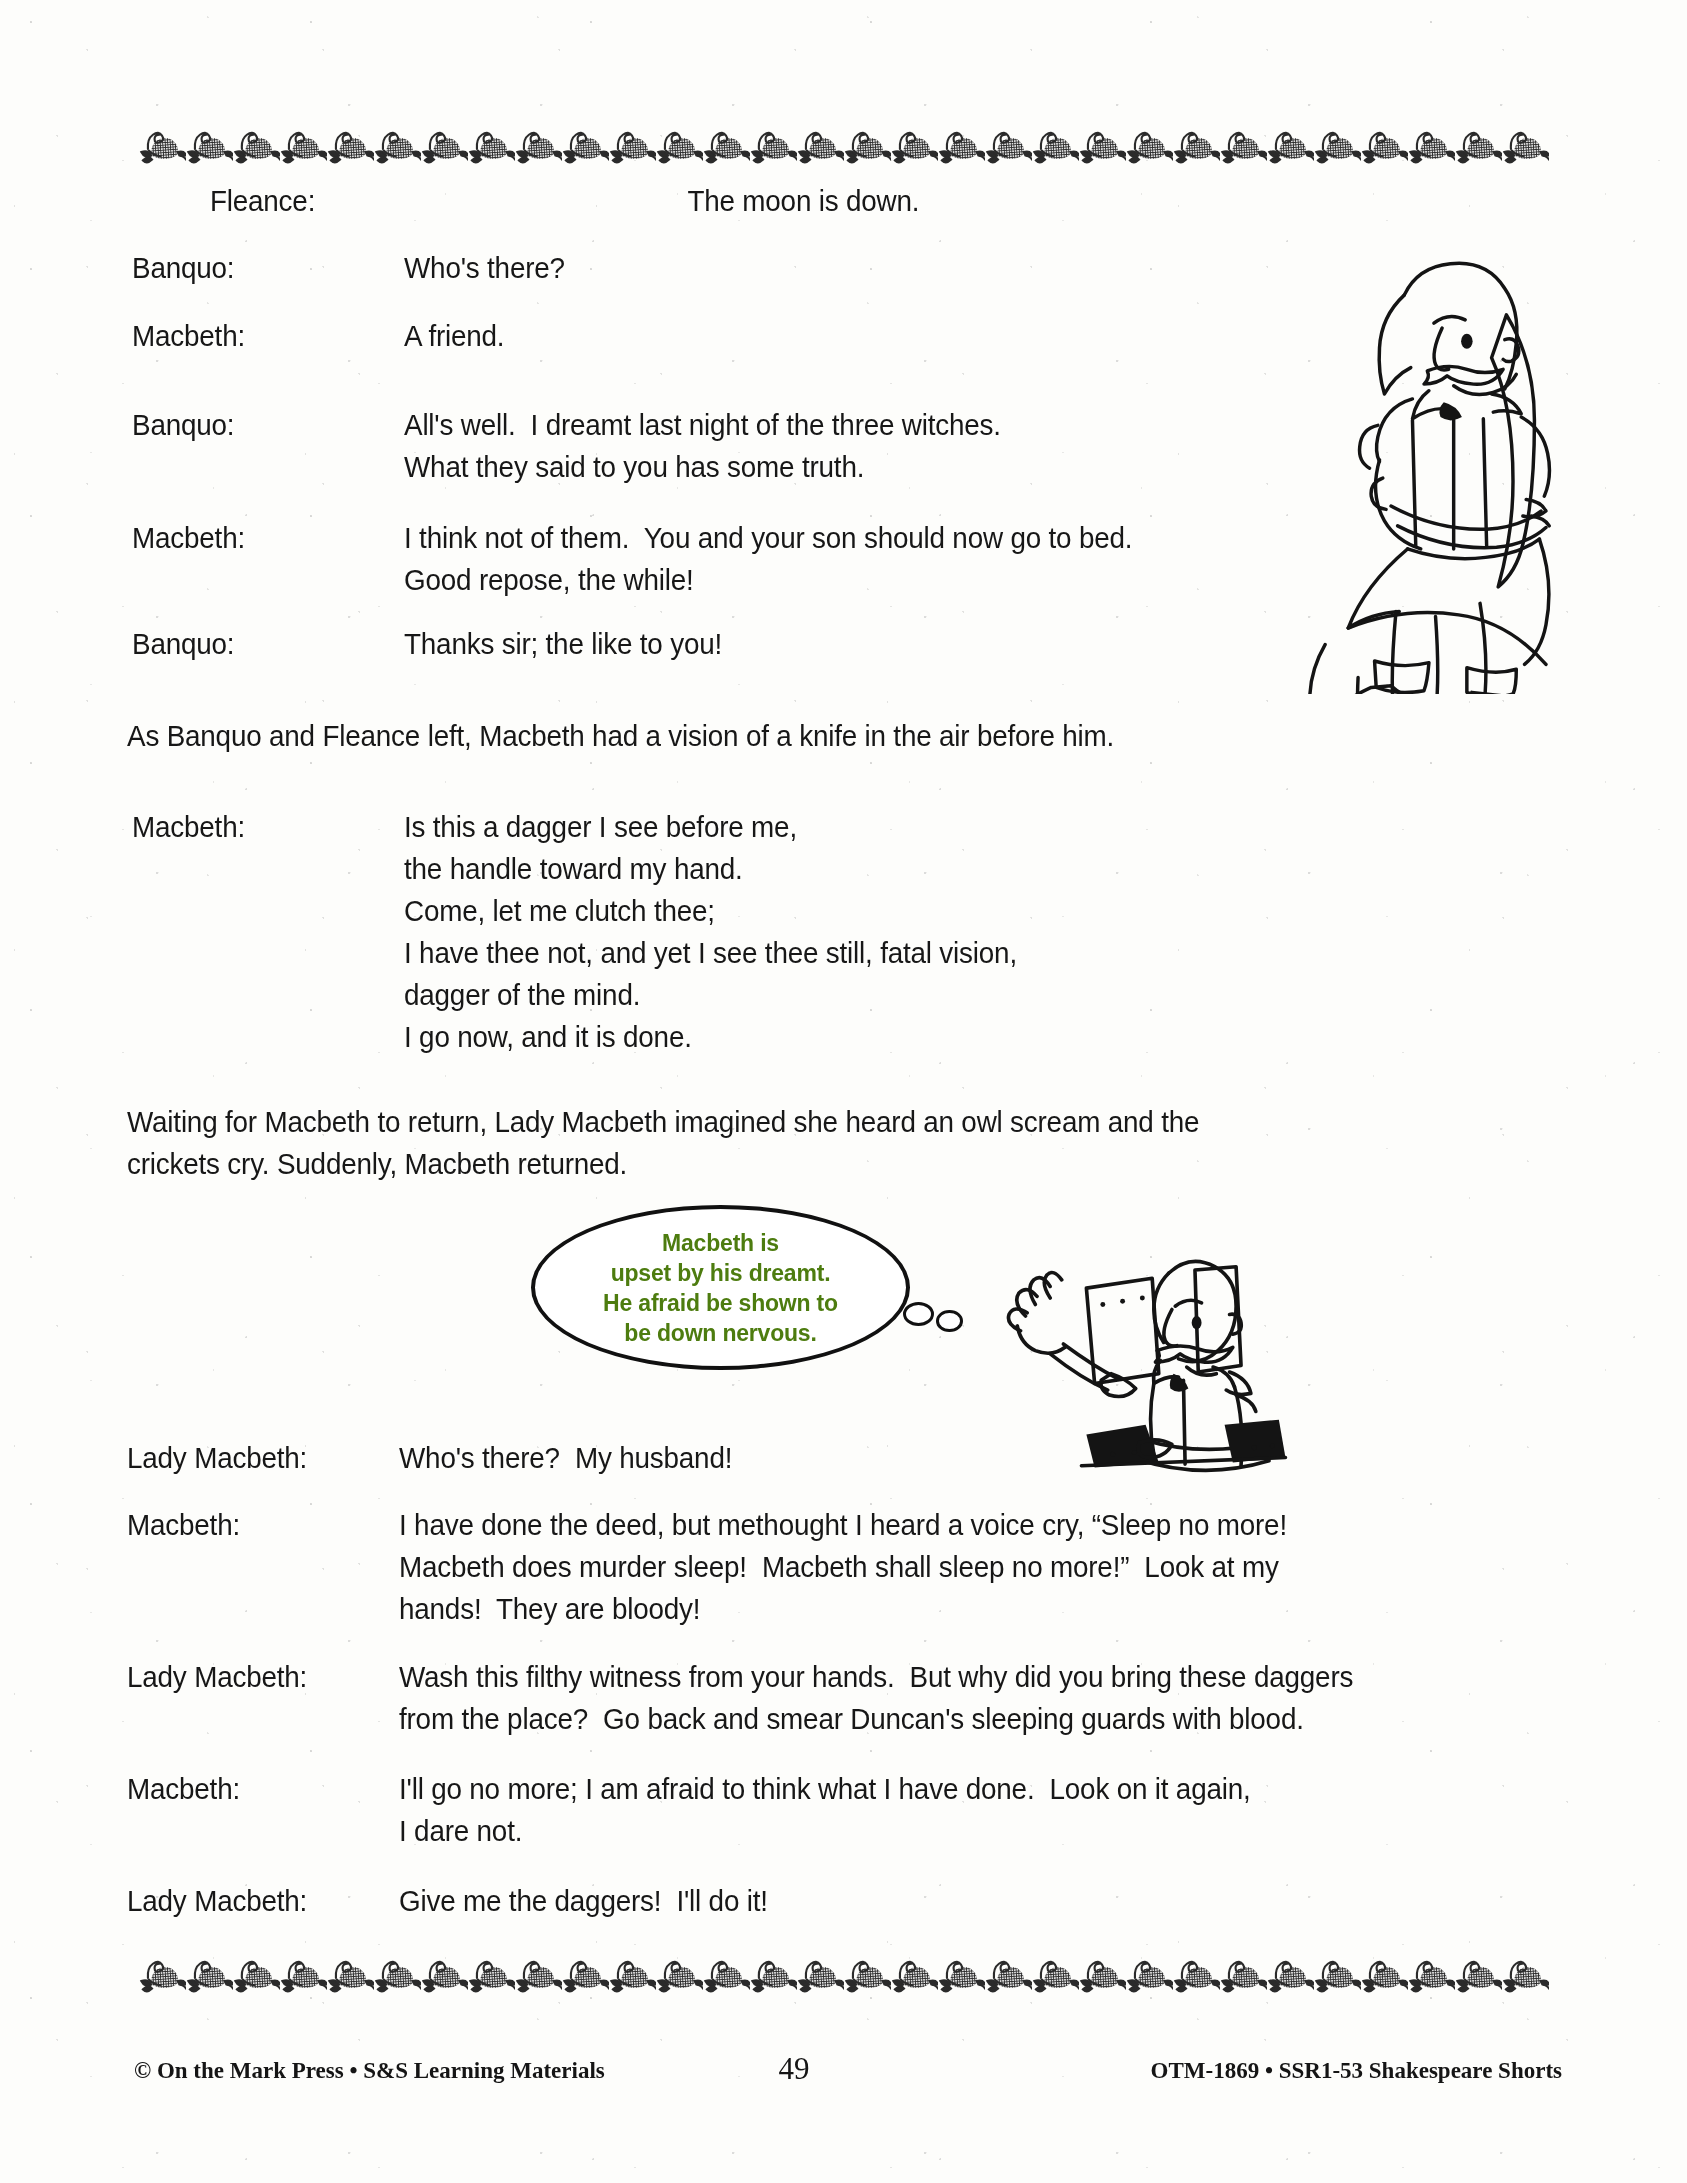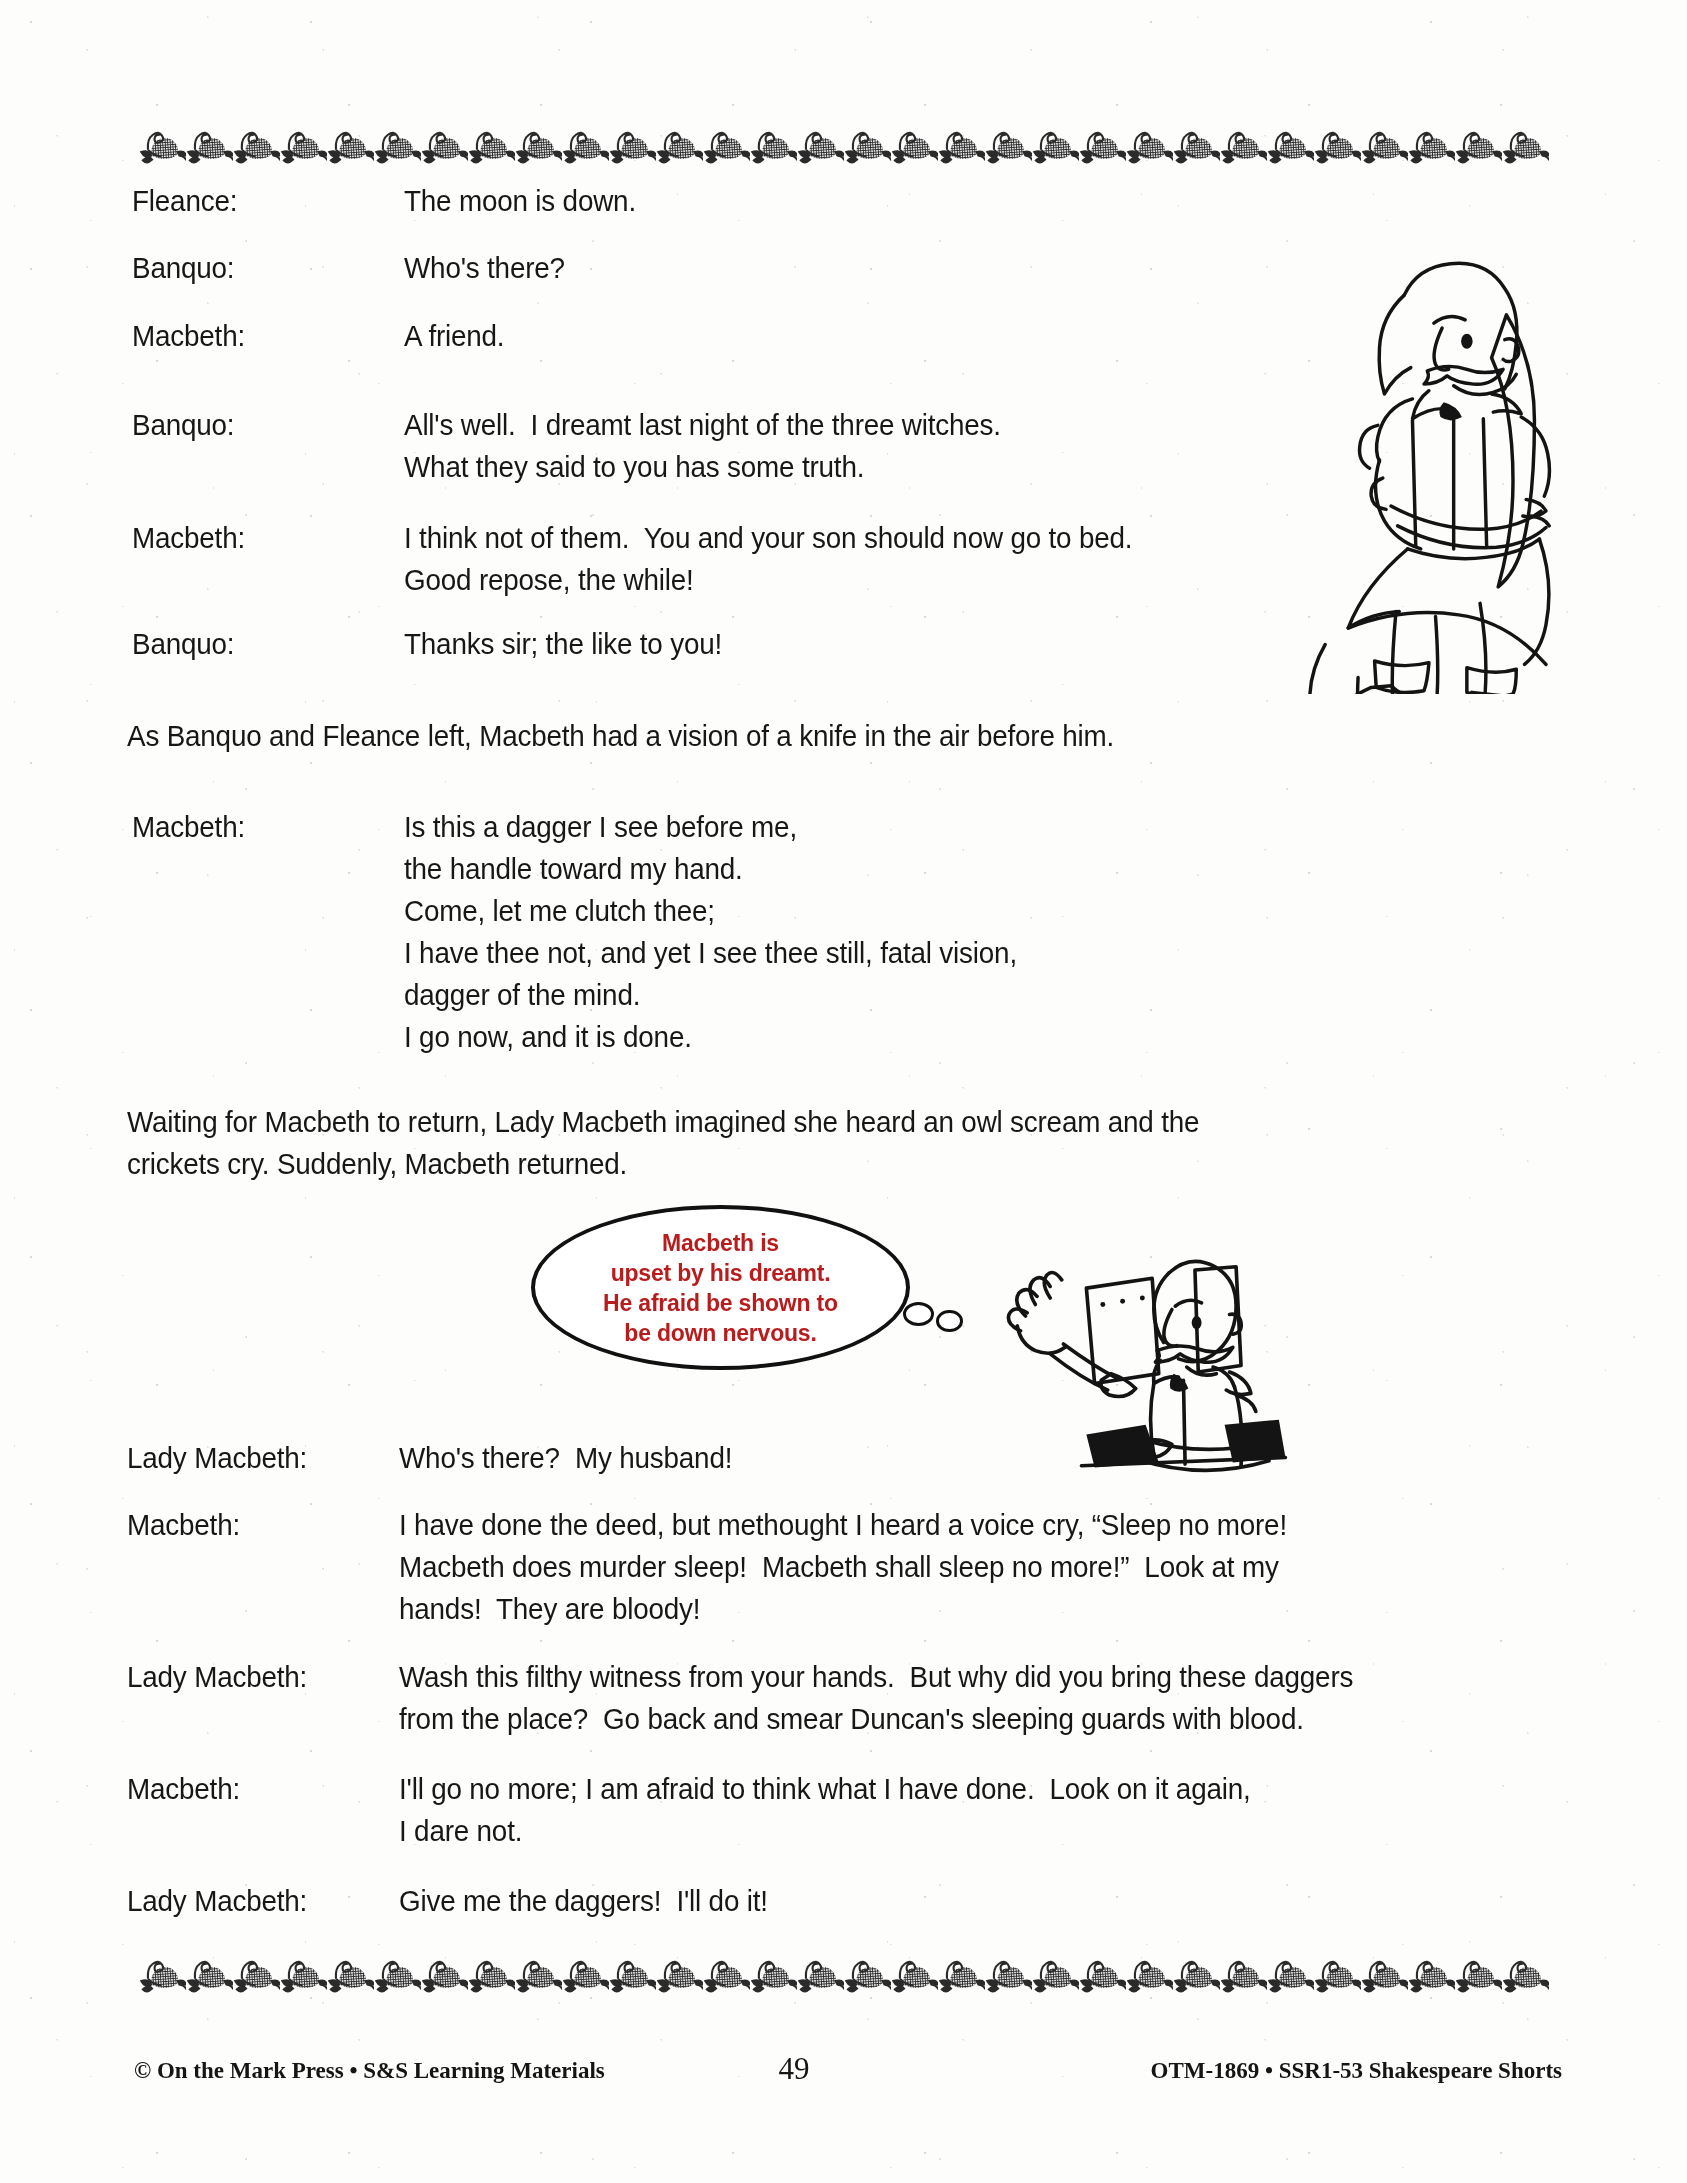--- a/index.html
+++ b/index.html
@@ -143,21 +143,21 @@
     align-items: center;
     justify-content: center;
     box-sizing: border-box;
   }
   .bubble-text {
     text-align: center;
     font-family: "Liberation Sans", sans-serif;
     font-weight: 700;
     font-size: 23px;
     line-height: 30px;
-    color: #b91c1c;
+    color: #4d7c0f;
     letter-spacing: -0.2px;
   }
   .bubble-tail {
     position: absolute;
     border: 3.3px solid #111;
     border-radius: 50%;
     background: #fff;
   }
   .tail-1 { width: 25px; height: 18px; left: 372px; top: 97px; }
   .tail-2 { width: 20.6px; height: 15.7px; left: 405px; top: 105px; }
@@ -555,21 +555,21 @@
             <path d="M13 32 q6 6 14 7"></path>
             <path d="M4 34 q8 -3 12 4 q-8 4 -12 -4z" fill="#2b2b2b"></path>
             <path d="M6 44 q7 -7 11 -1 q-6 6 -11 1z" fill="#2b2b2b"></path>
             <path d="M50 38 q6 1 8 5"></path>
             <path d="M48 34 q8 -2 10 4 q-8 2 -10 -4z" fill="#2b2b2b"></path>
           </svg>
         </div>
       </div>
     </div>
 
-  <div class="speech" style="left:132px; top:180px; width:1104px;">
+  <div class="speech" style="left:132px; top:180px; width:1104px;text-align:center;">
     <div class="who" style="width:272px;">Fleance:</div>
     <div class="line-col">
       <div class="line">The moon is down.</div>
     </div>
   </div>
 
   <div class="speech" style="left:132px; top:247px; width:1104px;">
     <div class="who" style="width:272px;">Banquo:</div>
     <div class="line-col">
       <div class="line">Who's there?</div>

